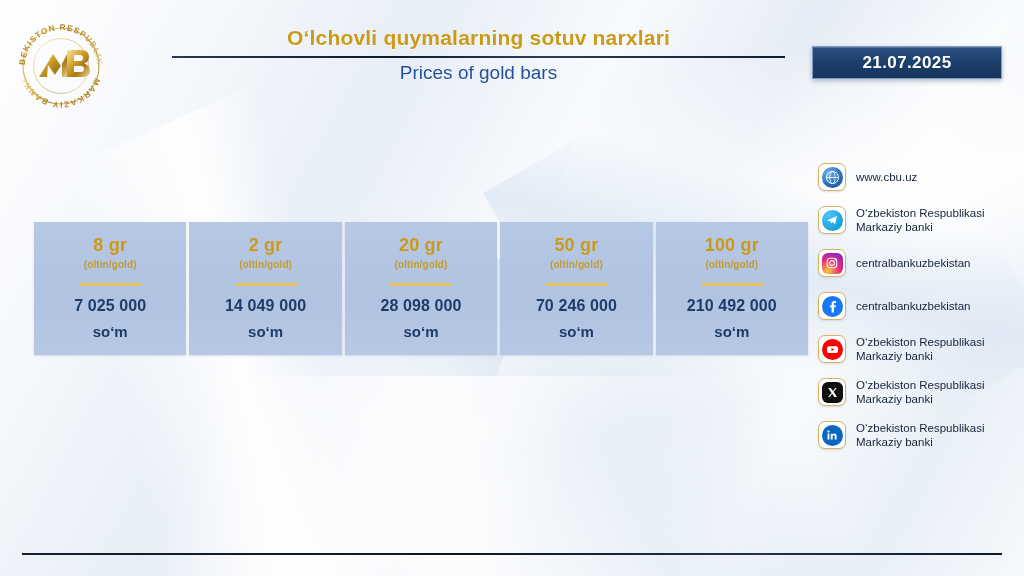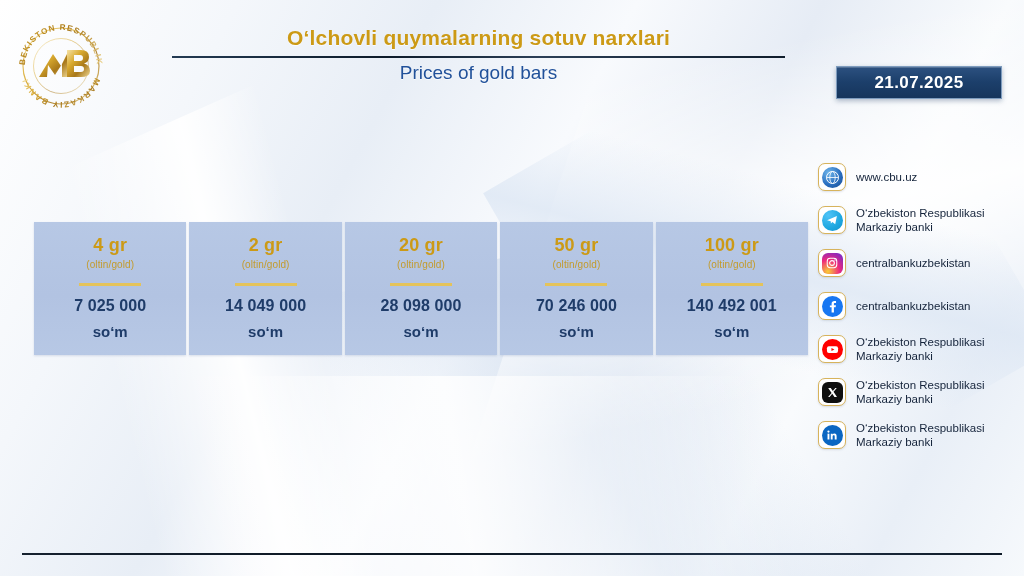--- a/index.html
+++ b/index.html
@@ -64,22 +64,22 @@
     height: 2px; margin: 6px 0 4px 0;
     background: linear-gradient(90deg, #243b53 0%, #0d1b2a 35%, #2b3f57 60%, #101d2c 100%);
   }
   #title-en {
     font-size: 19px; font-weight: normal; color: #21519a;
     text-shadow: 0 1px 0 rgba(255,255,255,.7);
   }
 
   
   #date-badge {
-    position: absolute; right: 22px; top: 66px;
-    width: 166px; height: 33px;
+    position: absolute; right: 22px; top: 46px;
+    width: 190px; height: 33px;
     display: flex; align-items: center; justify-content: center;
     color: #ffffff; font-size: 17px; font-weight: bold;
     letter-spacing: .4px;
     background: linear-gradient(180deg, #2c5180 0%, #1c3f6b 48%, #16355c 100%);
     border: 1px solid #7e9cbe;
     box-shadow: 0 2px 5px rgba(40,70,110,.35), inset 0 1px 0 rgba(255,255,255,.2);
   }
 
   
   #cards {
@@ -92,21 +92,21 @@
     background: linear-gradient(180deg, #b7c8e5 0%, #b2c3e2 55%, #b7c8e5 100%);
     display: flex; flex-direction: column; align-items: center;
     padding-top: 13px;
     box-shadow: 0 1px 2px rgba(120,140,175,.25);
   }
   .card-weight {
     font-size: 18px; font-weight: bold; color: #cc9a16;
     letter-spacing: .2px;
   }
   .card-sub {
-    font-size: 10px; font-weight: normal; color: #c39b2c;
+    font-size: 10px; font-weight: bold; color: #c39b2c;
     margin-top: 3px; letter-spacing: .1px;
   }
   .card-divider {
     width: 62px; height: 3px; margin: 13px 0 11px 0;
     background: #e4c35b;
   }
   .card-price {
     font-size: 16px; font-weight: bold; color: #1f3c69;
     letter-spacing: .1px;
   }
@@ -211,21 +211,21 @@
     <div id="title-rule"></div>
     <div id="title-en">Prices of gold bars</div>
   </div>
 
   <div id="date-badge">
     <span>21.07.2025</span>
   </div>
 
   <div id="cards">
     <div class="card">
-      <div class="card-weight">4 gr</div>
+      <div class="card-weight">8 gr</div>
       <div class="card-sub">(oltin/gold)</div>
       <div class="card-divider"></div>
       <div class="card-price">7 025 000</div>
       <div class="card-unit">so‘m</div>
     </div>
     <div class="card">
       <div class="card-weight">2 gr</div>
       <div class="card-sub">(oltin/gold)</div>
       <div class="card-divider"></div>
       <div class="card-price">14 049 000</div>
@@ -242,21 +242,21 @@
       <div class="card-weight">50 gr</div>
       <div class="card-sub">(oltin/gold)</div>
       <div class="card-divider"></div>
       <div class="card-price">70 246 000</div>
       <div class="card-unit">so‘m</div>
     </div>
     <div class="card">
       <div class="card-weight">100 gr</div>
       <div class="card-sub">(oltin/gold)</div>
       <div class="card-divider"></div>
-      <div class="card-price">140 492 001</div>
+      <div class="card-price">210 492 000</div>
       <div class="card-unit">so‘m</div>
     </div>
   </div>
 
   <div id="social">
 
     <div class="social-row">
       <span class="icon-frame">
         <span class="icon-inner ic-web">
           <svg viewBox="0 0 20 20" width="15" height="15">

